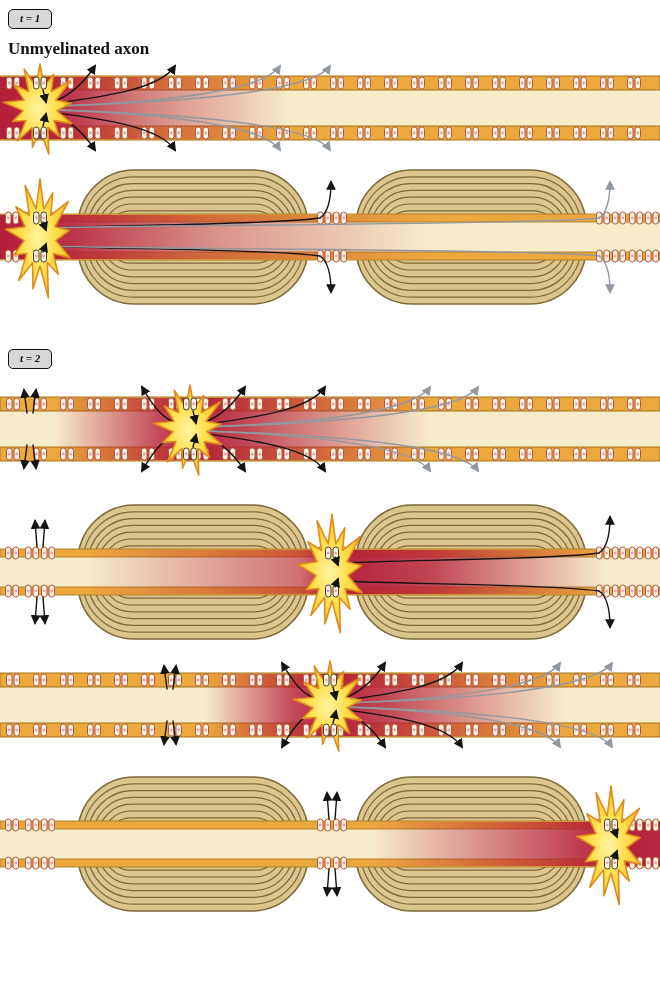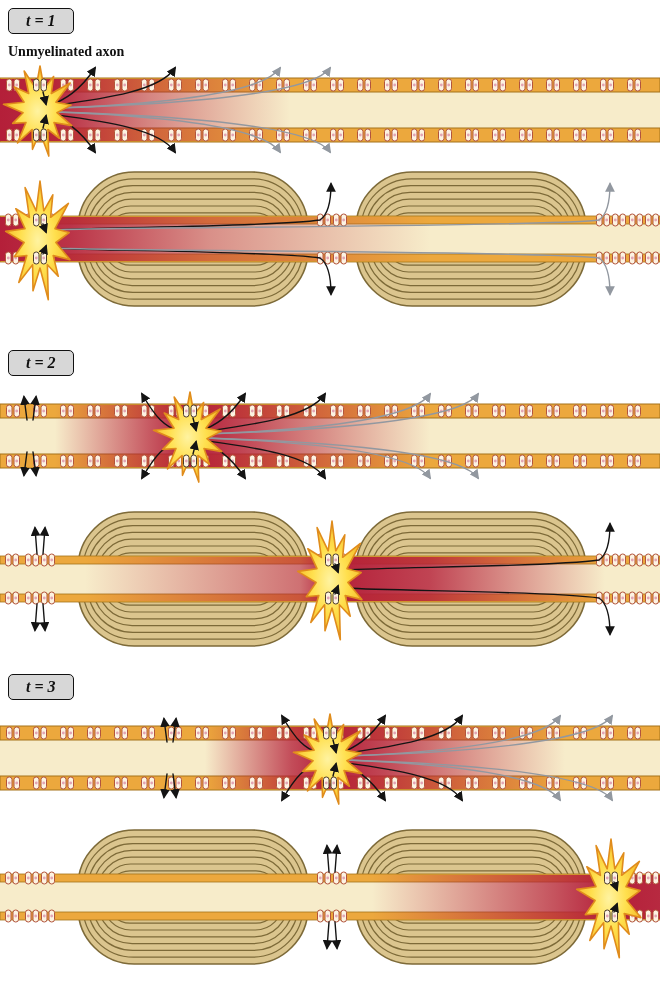--- a/index.html
+++ b/index.html
@@ -1,22 +1,22 @@
 <!DOCTYPE html>
 <html><head>
 <meta charset="utf-8">
 <style>
   *{box-sizing:border-box}
   html,body{margin:0;padding:0;background:#ffffff}
   body{width:660px;font-family:"Liberation Serif",serif;color:#111}
   .figure{position:relative;width:660px;height:1002px;overflow:hidden;background:#fff}
   .badge-row{margin:8px 0 0 8px}
-  .badge{display:inline-block;padding:2px 17px;background:#d7d7d7;border:1.8px solid #111;
-         border-radius:5px;font-weight:bold;font-style:italic;font-size:16px;line-height:1.25}
-  .axon-label{font-weight:bold;font-size:14px;margin:10px 0 0 8px;line-height:1.15}
+  .badge{display:inline-block;padding:2px 11px;background:#d7d7d7;border:1.8px solid #111;
+         border-radius:5px;font-weight:bold;font-style:italic;font-size:11px;line-height:1.25}
+  .axon-label{font-weight:bold;font-size:17px;margin:10px 0 0 8px;line-height:1.15}
   svg{display:block}
   .svg-u{margin-top:4px}
   .svg-m{margin-top:4px}
   .panel-2 .badge-row{margin-top:36px}
   .panel-3 .badge-row{margin-top:20px}
   .panel-2 .svg-u{margin-top:14px}
   .panel-2 .svg-m{margin-top:18px}
   .panel-3 .svg-u{margin-top:12px}
   .panel-3 .svg-m{margin-top:14px}
   .label-2{margin-top:12px}
@@ -767,23 +767,20 @@
         <rect x="325.5" y="88" width="5.5" height="12" rx="2.6" fill="#fdf3e2" stroke="#4a3a28" stroke-width="1"></rect>
         <rect x="333" y="88" width="5.5" height="12" rx="2.6" fill="#fdf3e2" stroke="#4a3a28" stroke-width="1"></rect>
         <circle cx="328.3" cy="94" r="1.4" fill="#e2a4b4"></circle>
         <circle cx="335.7" cy="94" r="1.4" fill="#e2a4b4"></circle>
         <path d="M 335,60 L 338,68" fill="none" stroke="#141414" stroke-width="1.4" stroke-linecap="round" marker-end="url(#m-t2-m-b)"></path>
         <path d="M 335,90 L 338,82" fill="none" stroke="#141414" stroke-width="1.4" stroke-linecap="round" marker-end="url(#m-t2-m-b)"></path>
       </svg>
   </section>
 
   <section class="panel panel-3">
-    <div class="badge-row">
-      <span class="badge">t = 3</span>
-    </div>
     <svg id="u-t3" class="svg-u" width="660" height="96" viewBox="0 0 660 96">
         <defs>
           <marker id="u-t3-m-b" viewBox="0 0 10 10" refX="8" refY="5" markerWidth="7" markerHeight="7" orient="auto">
             <path d="M0,0 L10,5 L0,10 z" fill="#141414"></path>
           </marker>
           <marker id="u-t3-m-g" viewBox="0 0 10 10" refX="8" refY="5" markerWidth="7" markerHeight="7" orient="auto">
             <path d="M0,0 L10,5 L0,10 z" fill="#9298a0"></path>
           </marker>
           <linearGradient id="u-t3-red" gradientUnits="userSpaceOnUse" x1="0" y1="0" x2="660" y2="0">
             <stop offset="31.06%" stop-color="#b41f39" stop-opacity="0"></stop>

